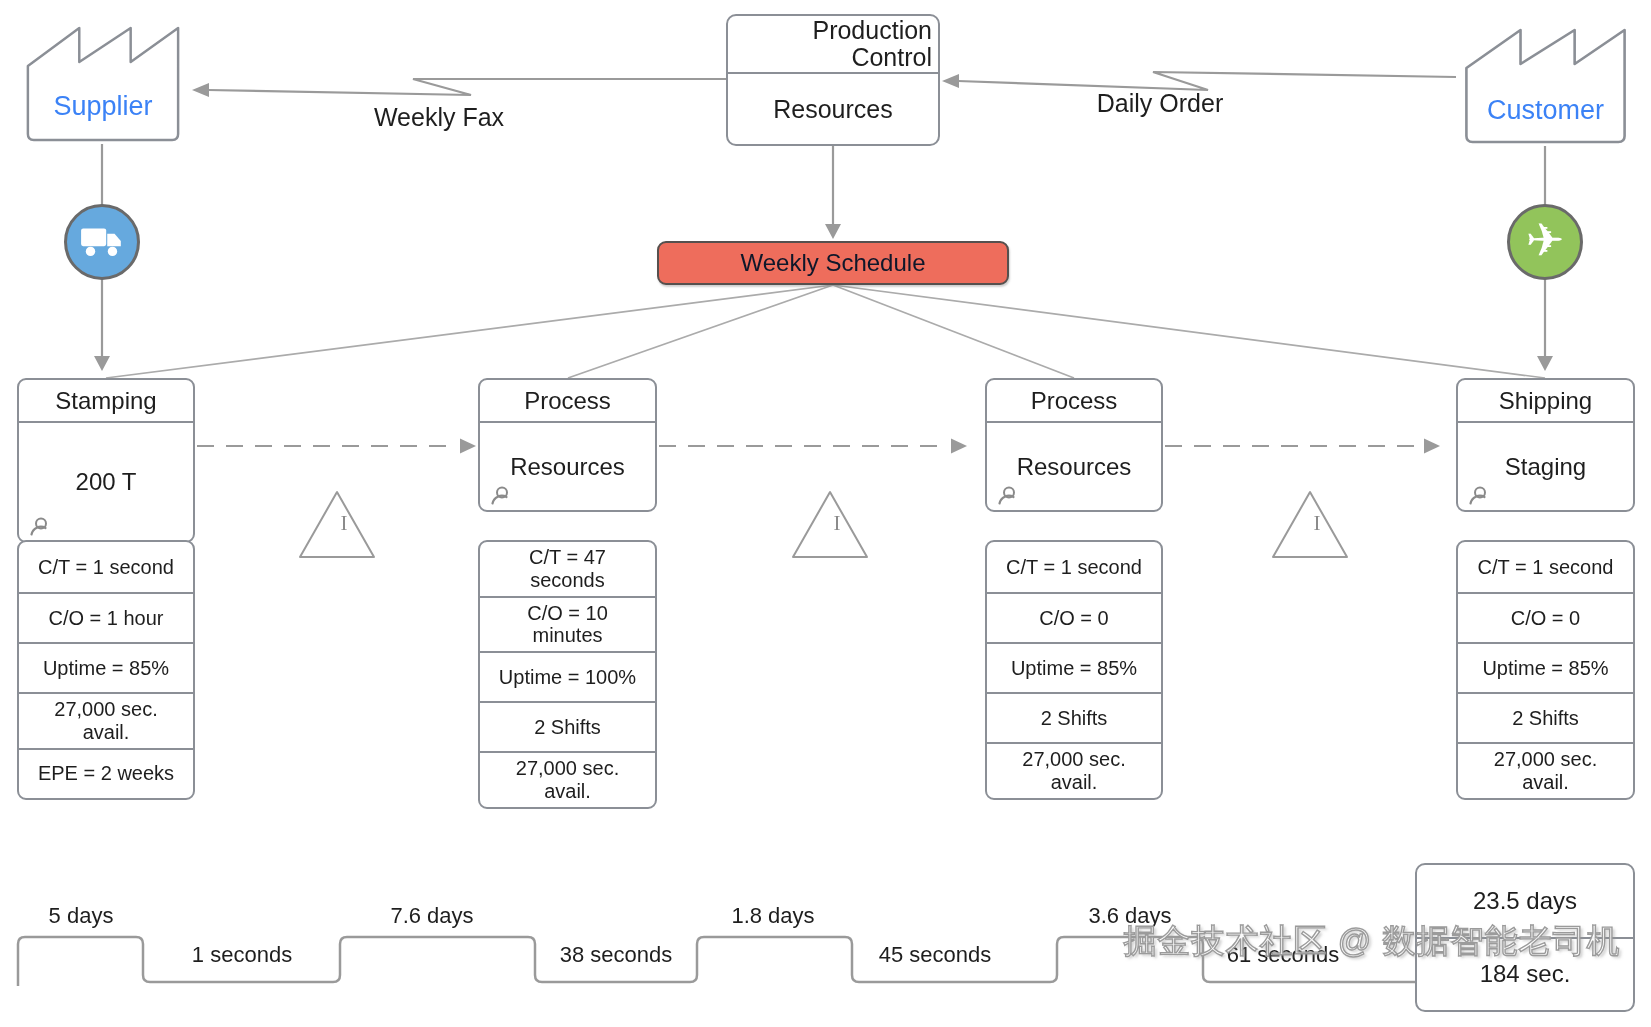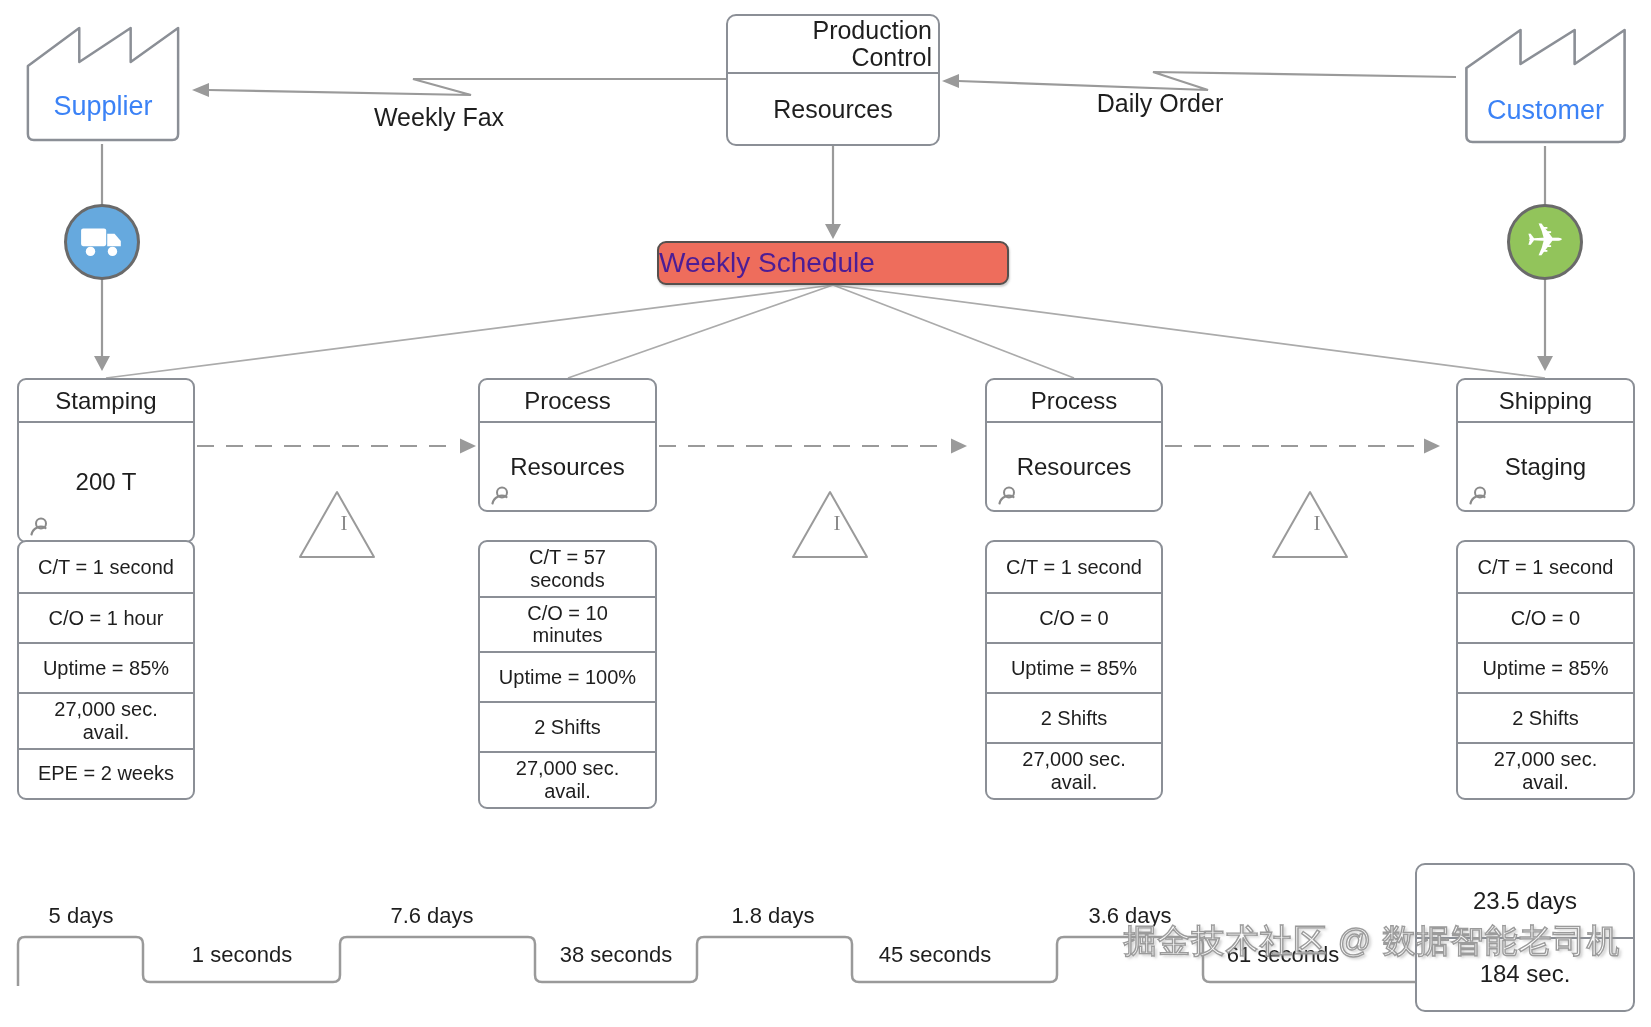--- a/index.html
+++ b/index.html
@@ -15,21 +15,21 @@
   .factory svg{position:absolute;left:0;top:0;}
   .factory-label{position:absolute;left:0;width:100%;text-align:center;font-size:27px;color:#3b82f6;}
   
   .pcbox{z-index:2;background:#fff;border:2.5px solid #8b8f96;border-radius:10px;
          display:flex;flex-direction:column;box-sizing:border-box;}
   .pcbox .pc-title{border-bottom:2px solid #8b8f96;display:flex;align-items:center;justify-content:center;
          text-align:right;font-size:25px;line-height:1.08;padding:2px 6px;height:52px;}
   .pcbox .pc-body{flex:1;display:flex;align-items:center;justify-content:center;font-size:25px;}
   
   .wsbox{z-index:2;background:#ee6d5c;border:2.5px solid #56504e;border-radius:9px;
-         display:flex;align-items:center;justify-content:flex-start;color:#4c1d95;font-size:28px;
+         display:flex;align-items:center;justify-content:center;color:#0f172a;font-size:24px;
          box-shadow:1px 2px 2px rgba(120,120,120,.35);box-sizing:border-box;}
   
   .tcircle{z-index:3;border-radius:50%;border:3px solid #6a6a6a;box-sizing:border-box;
            display:flex;align-items:center;justify-content:center;}
   .truck-circle{background:#66a9de;}
   .plane-circle{background:#92c45b;}
   .plane-glyph{color:#fff;font-size:46px;line-height:1;transform:translateY(-2px);}
   
   .pbox{z-index:2;background:#fff;border:2.5px solid #8b8f96;border-radius:9px;
         display:flex;flex-direction:column;box-sizing:border-box;}
@@ -188,21 +188,21 @@
 
   <div class="abs dbox" style="left:17px;top:540px;width:178px;">
     <div class="drow">C/T = 1 second</div>
     <div class="drow">C/O = 1 hour</div>
     <div class="drow">Uptime = 85%</div>
     <div class="drow">27,000 sec. avail.</div>
     <div class="drow">EPE = 2 weeks</div>
   </div>
 
   <div class="abs dbox" style="left:478px;top:540px;width:179px;">
-    <div class="drow">C/T = 57 seconds</div>
+    <div class="drow">C/T = 47 seconds</div>
     <div class="drow">C/O = 10 minutes</div>
     <div class="drow">Uptime = 100%</div>
     <div class="drow">2 Shifts</div>
     <div class="drow">27,000 sec. avail.</div>
   </div>
 
   <div class="abs dbox" style="left:985px;top:540px;width:178px;">
     <div class="drow">C/T = 1 second</div>
     <div class="drow">C/O = 0</div>
     <div class="drow">Uptime = 85%</div>

